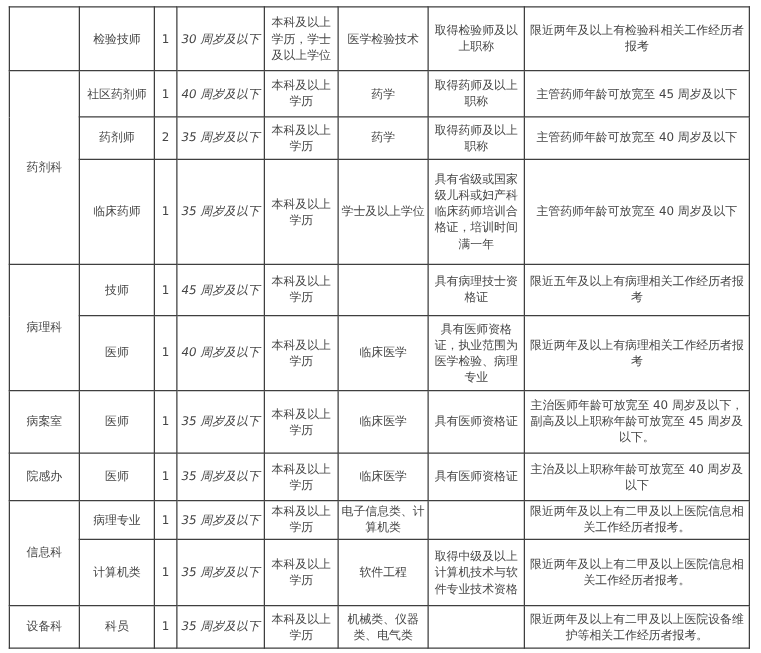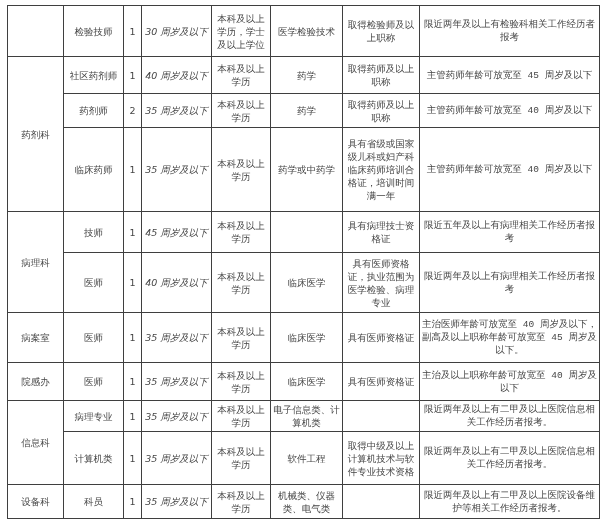--- a/index.html
+++ b/index.html
@@ -29,21 +29,21 @@
     word-break: break-all;
     overflow: hidden;
   }
   td.c-dept   { }
   td.c-pos    { }
   td.c-count  { }
   td.c-age    { white-space: nowrap; padding: 1px 0; font-style: italic; }
   td.c-edu    { text-align: left; }
   td.c-major  { }
   td.c-req    { }
-  td.c-note   { text-align: left; padding: 1px 3px; font-family: Liberation Mono, monospace; }
+  td.c-note   { text-align: left; padding: 1px 3px; }
 </style>
 </head>
 <body>
 
 <table class="recruit">
   <colgroup>
     <col style="width:56px">
     <col style="width:60px">
     <col style="width:18px">
     <col style="width:70px">
@@ -80,21 +80,21 @@
       <td class="c-edu">本科及以上学历</td>
       <td class="c-major">药学</td>
       <td class="c-req">取得药师及以上职称</td>
       <td class="c-note">主管药师年龄可放宽至 40 周岁及以下</td>
     </tr>
     <tr style="height:84px">
       <td class="c-pos">临床药师</td>
       <td class="c-count">1</td>
       <td class="c-age">35 周岁及以下</td>
       <td class="c-edu">本科及以上学历</td>
-      <td class="c-major">药学或中药学</td>
+      <td class="c-major">学士及以上学位</td>
       <td class="c-req">具有省级或国家级儿科或妇产科临床药师培训合格证，培训时间满一年</td>
       <td class="c-note">主管药师年龄可放宽至 40 周岁及以下</td>
     </tr>
     <tr style="height:41px">
       <td class="c-dept" rowspan="2">病理科</td>
       <td class="c-pos">技师</td>
       <td class="c-count">1</td>
       <td class="c-age">45 周岁及以下</td>
       <td class="c-edu">本科及以上学历</td>
       <td class="c-major"></td>

